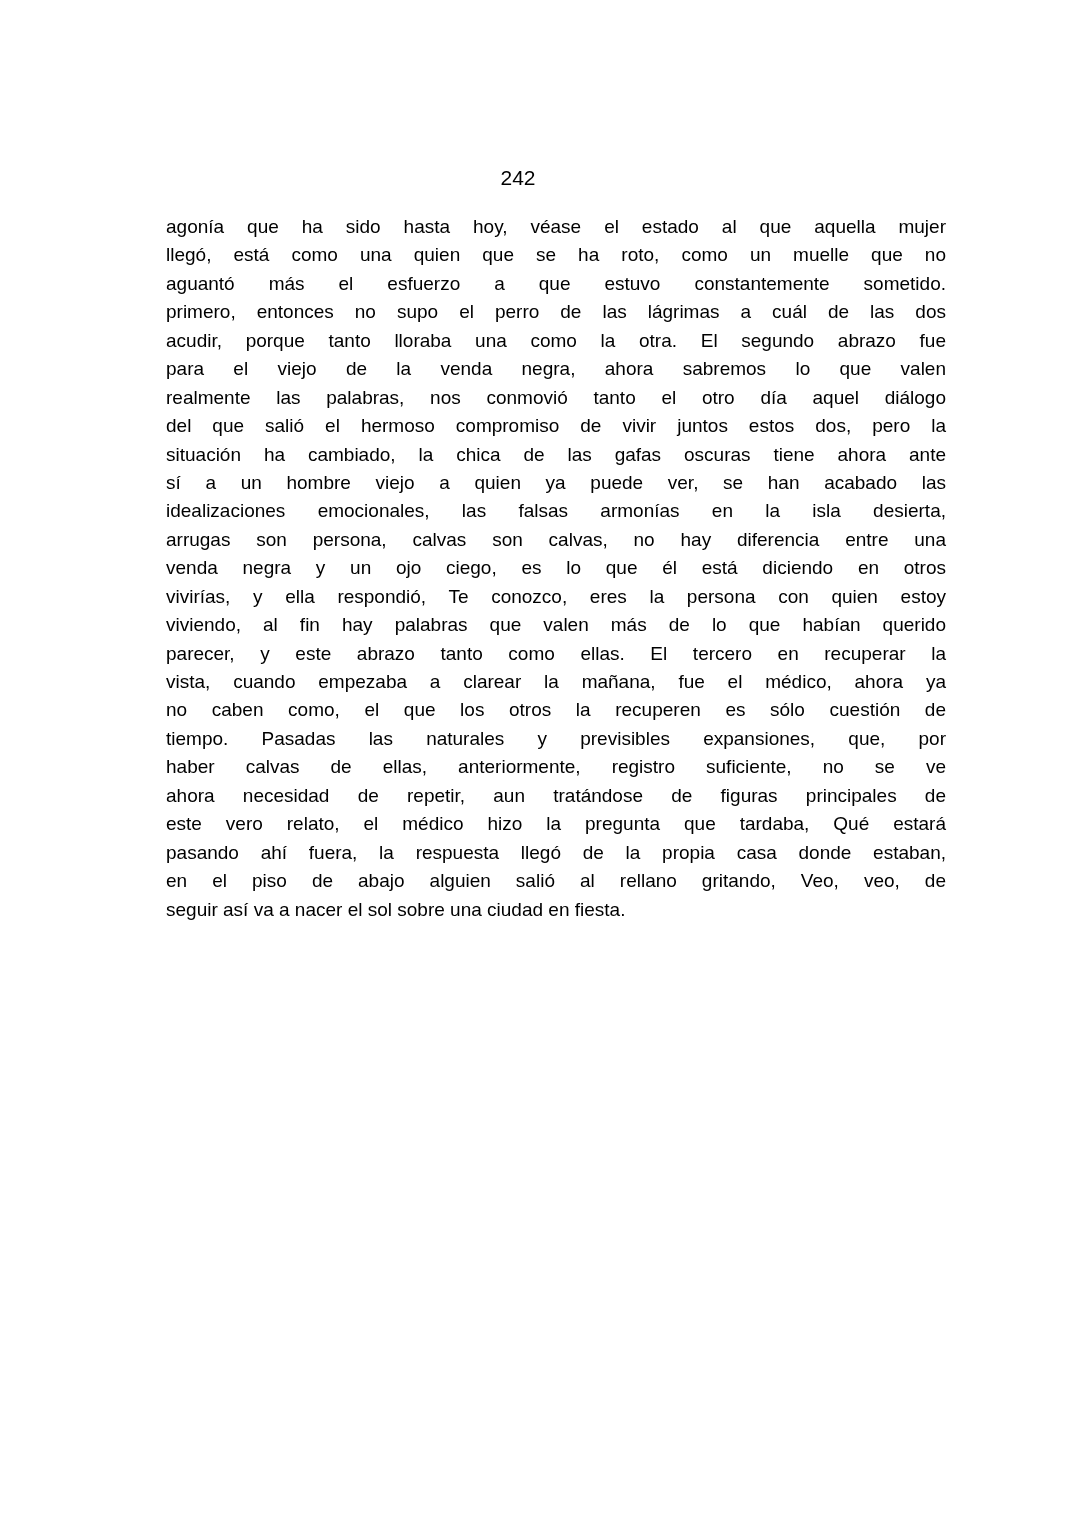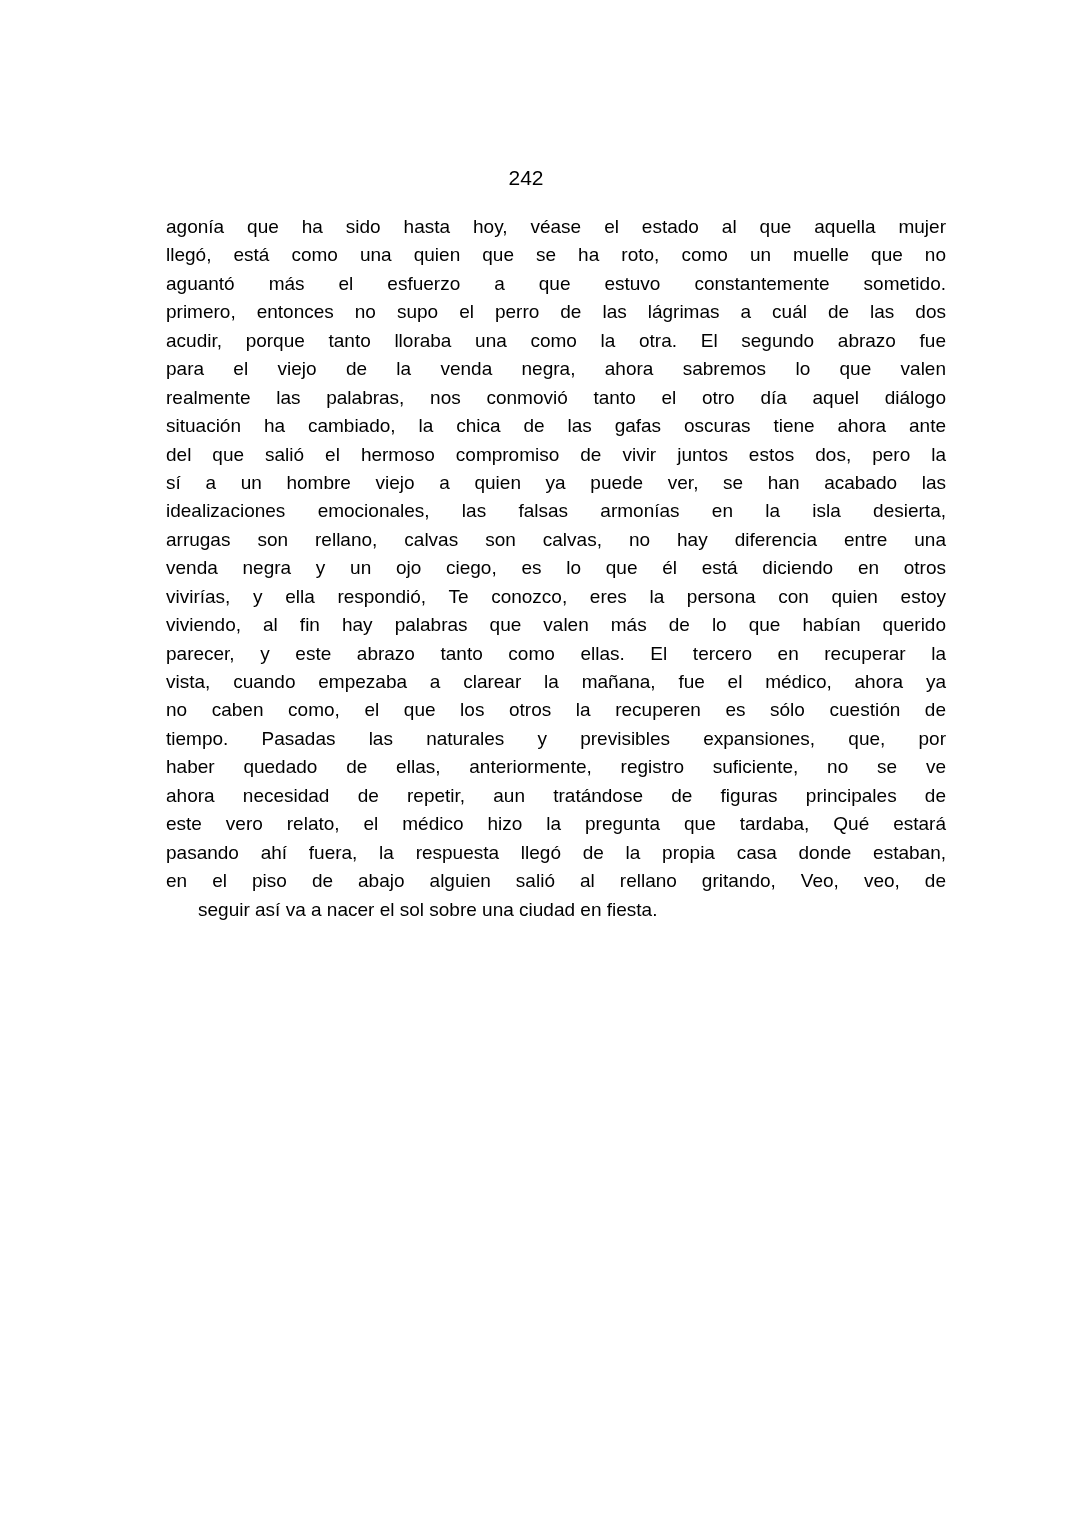--- a/index.html
+++ b/index.html
@@ -11,21 +11,21 @@
       width: 1080px;
       height: 1528px;
       position: relative;
       overflow: hidden;
       font-family: "Liberation Sans", sans-serif;
       color: #000000;
     }
     .page-number {
       position: absolute;
       top: 164px;
-      left: 16px;
+      left: 8px;
       width: 1020px;
       text-align: center;
       font-size: 21px;
       line-height: 28px;
     }
     .body-text {
       position: absolute;
       top: 213px;
       left: 166px;
       width: 780px;
@@ -34,47 +34,46 @@
     }
     .line {
       display: block;
       white-space: nowrap;
       text-align: justify;
       text-align-last: justify;
       height: 28.45px;
     }
     .line.last {
       text-align-last: left;
-      margin-left: 32px;
     }
   </style>
 </head>
 <body>
 
 <div class="page-number">242</div>
 
 <div class="body-text">
   <span class="line">agonía que ha sido hasta hoy, véase el estado al que aquella mujer</span>
   <span class="line">llegó, está como una quien que se ha roto, como un muelle que no</span>
   <span class="line">aguantó más el esfuerzo a que estuvo constantemente sometido.</span>
   <span class="line">primero, entonces no supo el perro de las lágrimas a cuál de las dos</span>
   <span class="line">acudir, porque tanto lloraba una como la otra. El segundo abrazo fue</span>
   <span class="line">para el viejo de la venda negra, ahora sabremos lo que valen</span>
   <span class="line">realmente las palabras, nos conmovió tanto el otro día aquel diálogo</span>
+  <span class="line">del que salió el hermoso compromiso de vivir juntos estos dos, pero la</span>
   <span class="line">situación ha cambiado, la chica de las gafas oscuras tiene ahora ante</span>
-  <span class="line">del que salió el hermoso compromiso de vivir juntos estos dos, pero la</span>
   <span class="line">sí a un hombre viejo a quien ya puede ver, se han acabado las</span>
   <span class="line">idealizaciones emocionales, las falsas armonías en la isla desierta,</span>
-  <span class="line">arrugas son rellano, calvas son calvas, no hay diferencia entre una</span>
+  <span class="line">arrugas son persona, calvas son calvas, no hay diferencia entre una</span>
   <span class="line">venda negra y un ojo ciego, es lo que él está diciendo en otros</span>
   <span class="line">vivirías, y ella respondió, Te conozco, eres la persona con quien estoy</span>
   <span class="line">viviendo, al fin hay palabras que valen más de lo que habían querido</span>
   <span class="line">parecer, y este abrazo tanto como ellas. El tercero en recuperar la</span>
   <span class="line">vista, cuando empezaba a clarear la mañana, fue el médico, ahora ya</span>
   <span class="line">no caben como, el que los otros la recuperen es sólo cuestión de</span>
   <span class="line">tiempo. Pasadas las naturales y previsibles expansiones, que, por</span>
-  <span class="line">haber quedado de ellas, anteriormente, registro suficiente, no se ve</span>
+  <span class="line">haber calvas de ellas, anteriormente, registro suficiente, no se ve</span>
   <span class="line">ahora necesidad de repetir, aun tratándose de figuras principales de</span>
   <span class="line">este vero relato, el médico hizo la pregunta que tardaba, Qué estará</span>
   <span class="line">pasando ahí fuera, la respuesta llegó de la propia casa donde estaban,</span>
   <span class="line">en el piso de abajo alguien salió al rellano gritando, Veo, veo, de</span>
   <span class="line last">seguir así va a nacer el sol sobre una ciudad en fiesta.</span>
 </div>
 
 </body></html>

